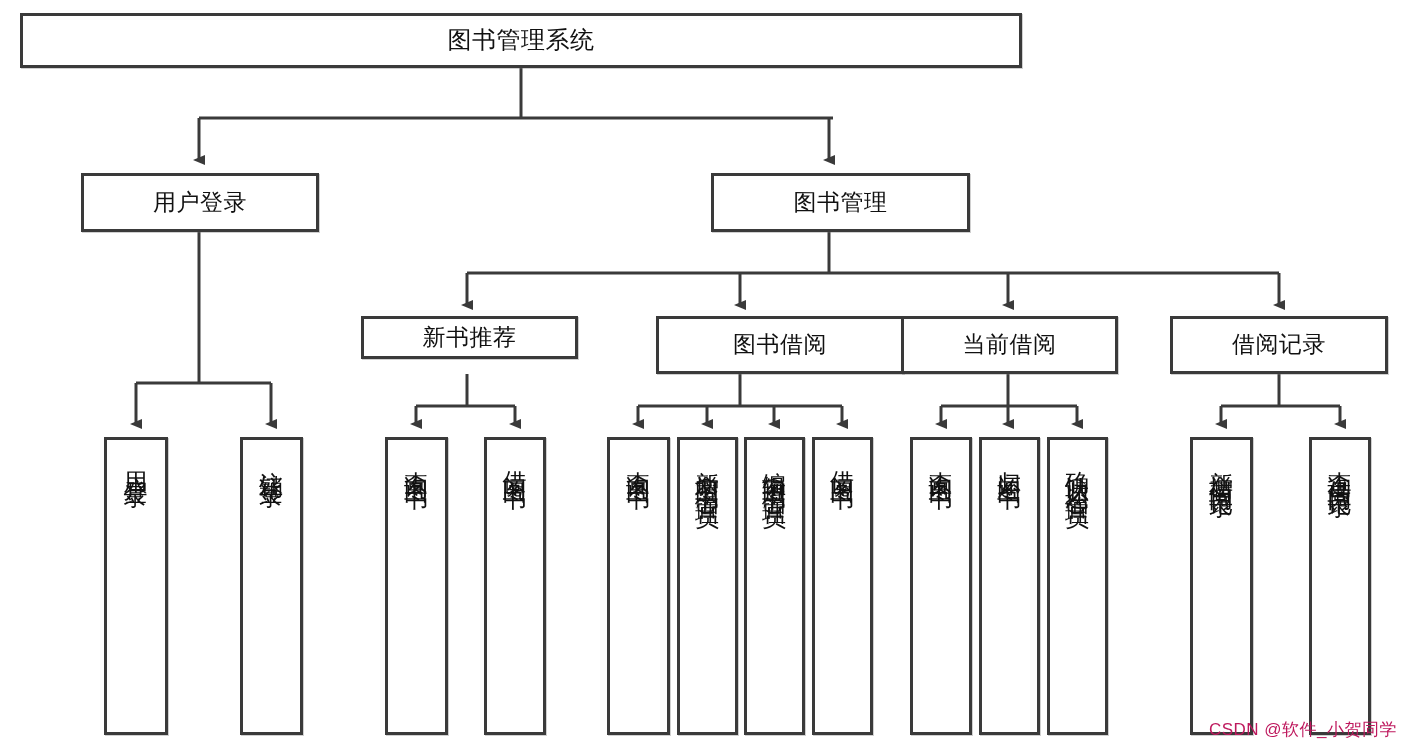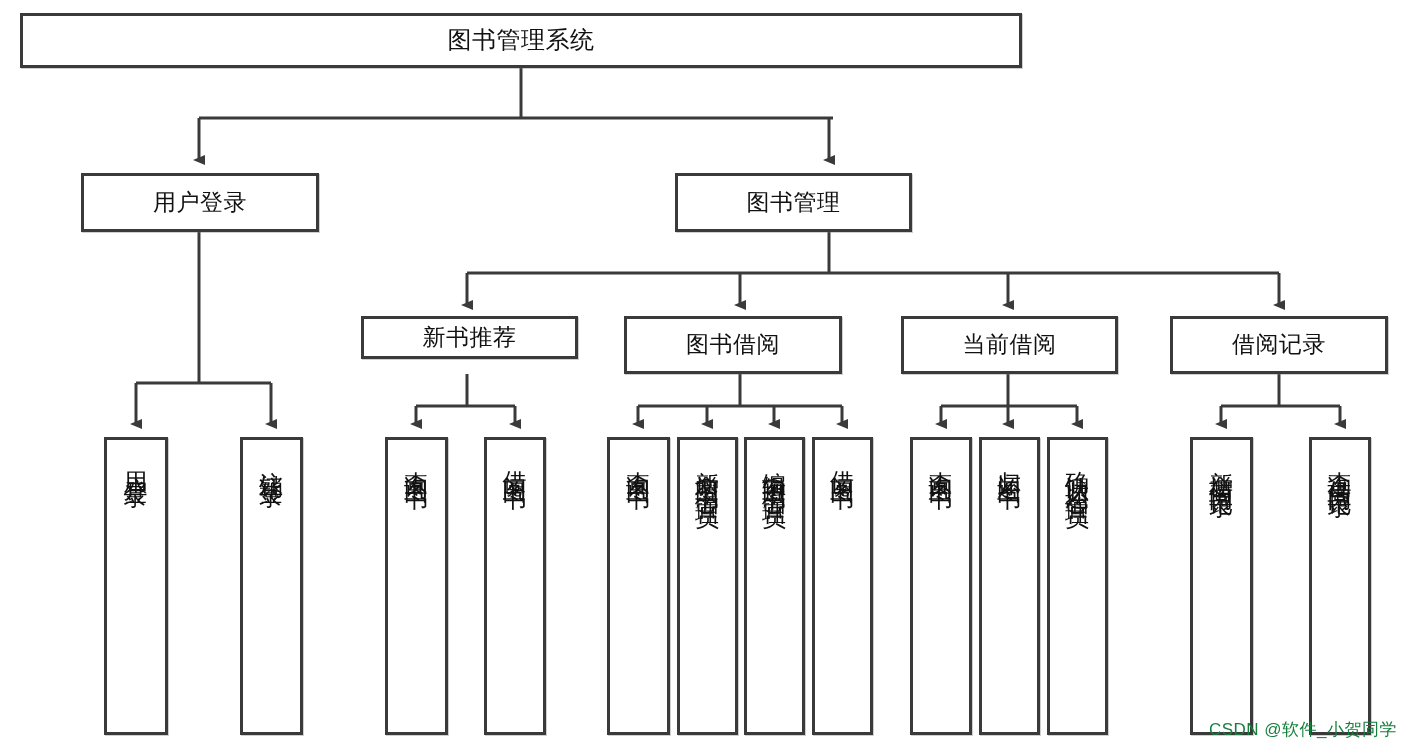--- a/index.html
+++ b/index.html
@@ -59,21 +59,21 @@
     font-size: 24px;
     line-height: 1.05;
     letter-spacing: 5px;
     max-height: 285px;
   }
   .watermark {
     position: absolute;
     right: 8px;
     bottom: 6px;
     font-size: 17px;
-    color: #15803d;
+    color: #be185d;
     white-space: nowrap;
     letter-spacing: 0.5px;
   }
 </style>
 </head>
 <body>
 
 <div id="canvas">
 
   <svg class="wires" viewBox="0 0 1405 747">
@@ -127,29 +127,29 @@
   </svg>
 
   <div class="node h root" style="left:20px; top:13px; width:1002px; height:55px;">
     <span class="lbl">图书管理系统</span>
   </div>
 
   <div class="node h" style="left:81px; top:173px; width:238px; height:59px;">
     <span class="lbl">用户登录</span>
   </div>
 
-  <div class="node h" style="left:675px; top:173px; width:237px; height:59px;">
+  <div class="node h" style="left:711px; top:173px; width:259px; height:59px;">
     <span class="lbl">图书管理</span>
   </div>
 
   <div class="node h" style="left:361px; top:316px; width:217px; height:43px;">
     <span class="lbl">新书推荐</span>
   </div>
 
-  <div class="node h" style="left:624px; top:316px; width:218px; height:58px;">
+  <div class="node h" style="left:656px; top:316px; width:248px; height:58px;">
     <span class="lbl">图书借阅</span>
   </div>
 
   <div class="node h" style="left:1170px; top:316px; width:218px; height:58px;">
     <span class="lbl">借阅记录</span>
   </div>
 
   <div class="node h" style="left:901px; top:316px; width:217px; height:58px;">
     <span class="lbl">当前借阅</span>
   </div>

